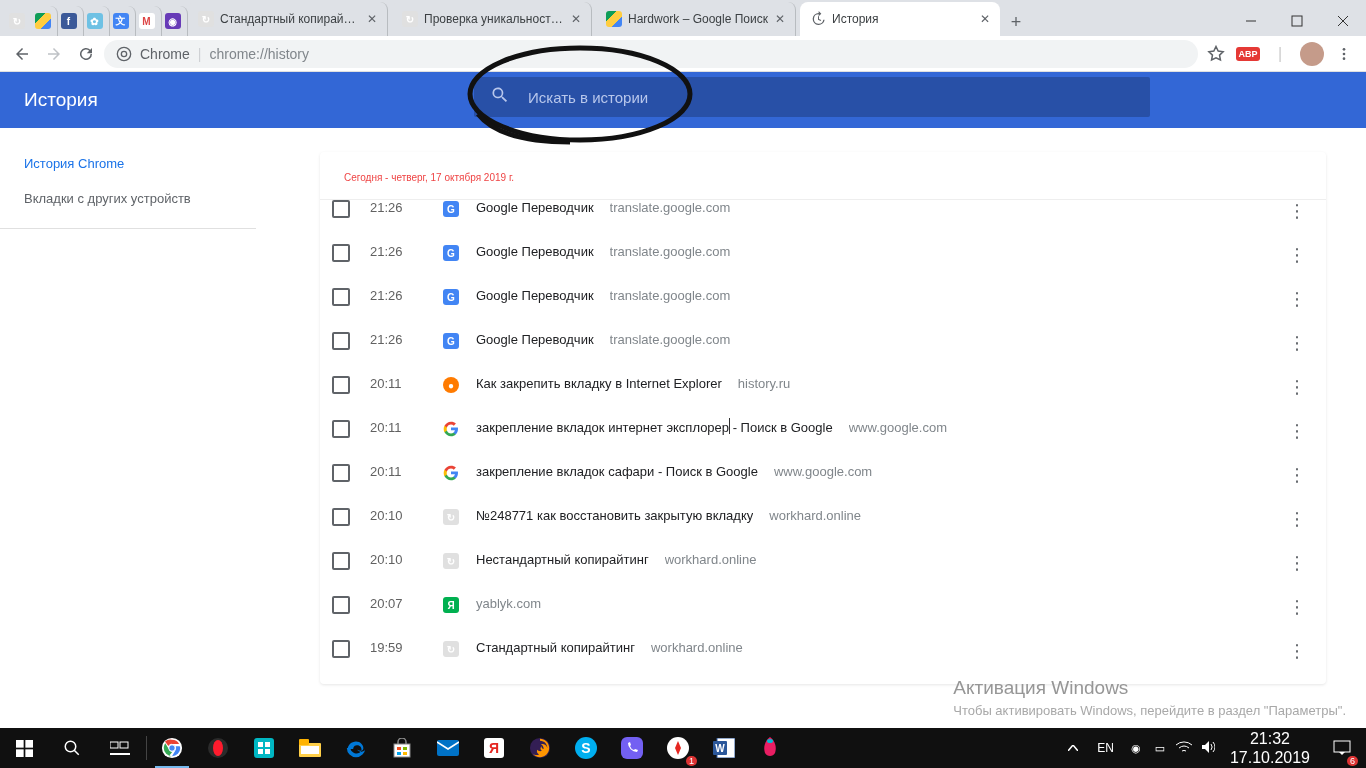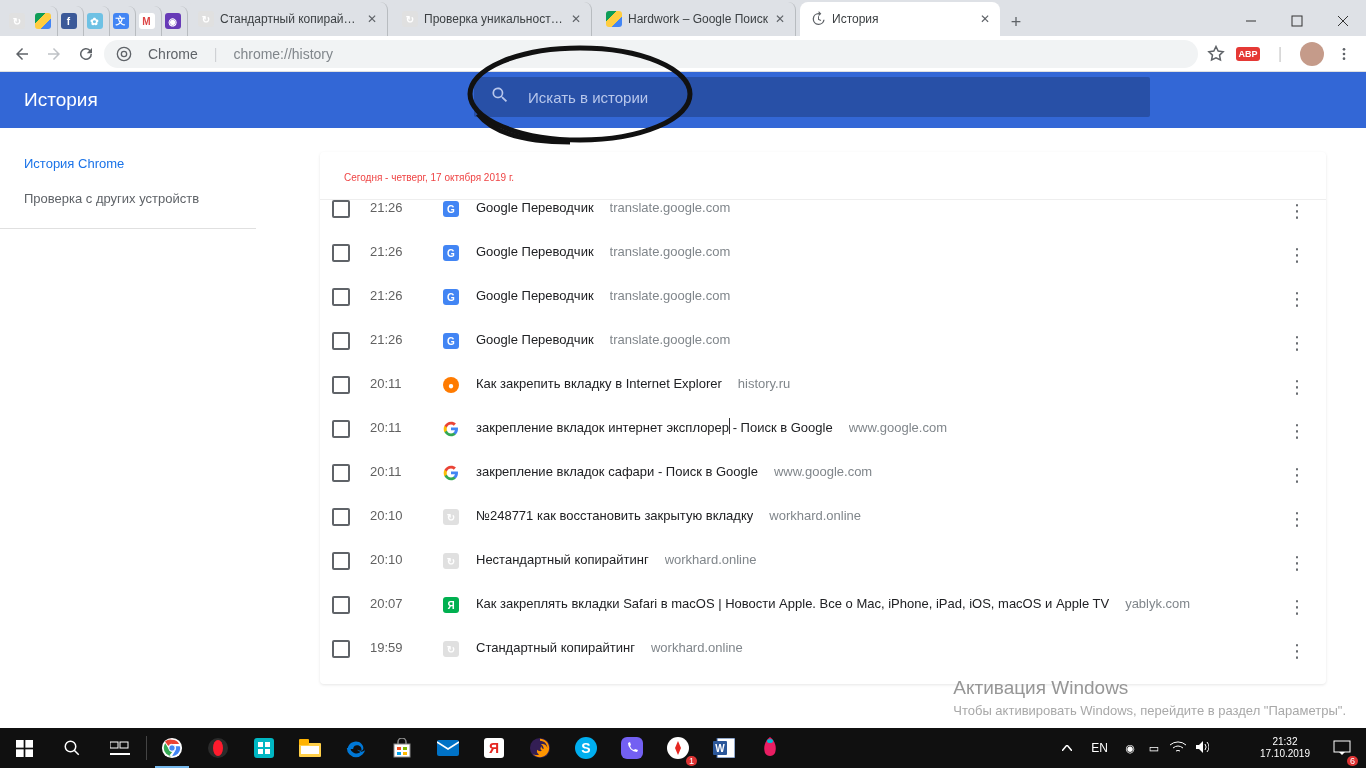--- a/index.html
+++ b/index.html
@@ -19,21 +19,21 @@
 .tab-favicon { width: 16px; height: 16px; flex: 0 0 16px; display:flex; align-items:center; justify-content:center;}
 .newtab { width: 28px; height: 28px; display: flex; align-items: center; justify-content: center; color: #5f6368; font-size: 18px; }
 .win-controls { display: flex; margin-left: auto; }
 .win-btn { width: 46px; height: 30px; display: flex; align-items: center; justify-content: center; color: #444; }
 .win-btn svg { overflow: visible; }
 
 
 .toolbar { height: 36px; background: #fff; display: flex; align-items: center; padding: 0 8px; gap: 4px; border-bottom: 1px solid #e0e0e0; }
 .nav-btn { width: 28px; height: 28px; display: flex; align-items: center; justify-content: center; color: #5f6368; border-radius: 50%; }
 .nav-btn.disabled { color: #bfc2c6; }
-.omnibox { flex: 1; height: 28px; background: #f1f3f4; border-radius: 14px; display: flex; align-items: center; padding: 0 12px; font-size: 14px; color: #5f6368; gap: 16px; }
+.omnibox { flex: 1; height: 28px; background: #f1f3f4; border-radius: 14px; display: flex; align-items: center; padding: 0 12px; font-size: 14px; color: #5f6368; gap: 8px; }
 .omni-chrome { color: #5f6368; }
 .omni-divider { color: #cfd1d4; }
 .omni-path { color: #80868b; }
 .ext-icon { width: 28px; height: 28px; display: flex; align-items: center; justify-content: center; }
 .avatar { width: 24px; height: 24px; border-radius: 50%; background: #c59b8a; }
 
 
 .blue-header { height: 56px; background: #3367d6; display: flex; align-items: center; color: #fff; position: relative; }
 .blue-title { font-size: 19px; margin-left: 24px; }
 .search-wrap { position: absolute; left: 474px; top: 5px; width: 676px; height: 40px; background: #2850a7; border-radius: 2px; display: flex; align-items: center; padding: 0 16px; }
@@ -69,21 +69,21 @@
 .watermark .wm-title { font-size: 19px; color: #969696; }
 
 
 .taskbar { position: absolute; left: 0; bottom: 0; width: 1366px; height: 40px; background: #101010; display: flex; align-items: center; color: #fff; }
 .tb-section { display: flex; align-items: center; height: 100%; }
 .tb-btn { width: 48px; height: 40px; display: flex; align-items: center; justify-content: center; }
 .tb-divider { width: 1px; height: 24px; background: #444; margin: 0 2px; }
 .tb-icon { width: 46px; height: 40px; display: flex; align-items: center; justify-content: center; position: relative; }
 .tb-icon.active::after { content: ""; position: absolute; bottom: 0; left: 6px; right: 6px; height: 2px; background: #76b9ed; }
 .tb-tray { margin-left: auto; display: flex; align-items: center; gap: 4px; padding-right: 4px; font-size: 11px; }
-.tb-clock { text-align: center; line-height: 1.2; padding: 0 8px; font-size: 10px; margin-left: 36px; }
+.tb-clock { text-align: center; line-height: 1.2; padding: 0 8px; font-size: 16px; }
 .tb-lang { padding: 0 8px; font-size: 12px; }
 .badge { position: absolute; bottom: 2px; right: 4px; background: #d33; color:#fff; border-radius: 8px; font-size: 9px; padding: 0 3px; }
 
 
 .fi { width: 16px; height: 16px; border-radius: 3px; display:flex; align-items:center; justify-content:center; font-size:10px; font-weight:bold; color:#fff; }
 .fi.blue { background: #4285f4; }
 .fi.orange { background: #ff7b00; border-radius:50%; }
 .fi.grey { background: #e0e0e0; }
 .fi.green { background: #00b050; }
 .fi.drive { background: linear-gradient(135deg,#0f9d58 33%,#ffcd40 33% 66%,#4285f4 66%); }
@@ -231,21 +231,21 @@
   <ellipse cx="120" cy="50" rx="110" ry="46" fill="none" stroke="#111" stroke-width="5"></ellipse>
   <path d="M 18 70 Q 40 98 110 98" fill="none" stroke="#111" stroke-width="5"></path>
 </svg>
 
 <div class="content">
   <div class="sidebar">
     <div class="side-item active">
       <span>История Chrome</span>
     </div>
     <div class="side-item">
-      <span>Проверка с других устройств</span>
+      <span>Вкладки с других устройств</span>
     </div>
     <div class="side-divider"></div>
   </div>
 
   <div class="main">
     <div class="card">
       <div class="date-header">Сегодня - четверг, 17 октября 2019 г.</div>
       <div id="hist-list">
           <div class="hist-row">
             <div class="hist-check"></div>
@@ -346,21 +346,20 @@
             <div class="hist-title">Нестандартный копирайтинг</div>
             <div class="hist-domain">workhard.online</div>
             <div class="hist-menu">⋮</div>
           </div>
           <div class="hist-row">
             <div class="hist-check"></div>
             <div class="hist-time">20:07</div>
             <div class="hist-favicon">
               <span class="fi green">Я</span>
             </div>
-            <div class="hist-title">Как закреплять вкладки Safari в macOS | Новости Apple. Все о Mac, iPhone, iPad, iOS, macOS и Apple TV</div>
             <div class="hist-domain">yablyk.com</div>
             <div class="hist-menu">⋮</div>
           </div>
           <div class="hist-row">
             <div class="hist-check"></div>
             <div class="hist-time">19:59</div>
             <div class="hist-favicon">
               <span class="fi grey">↻</span>
             </div>
             <div class="hist-title">Стандартный копирайтинг</div>

